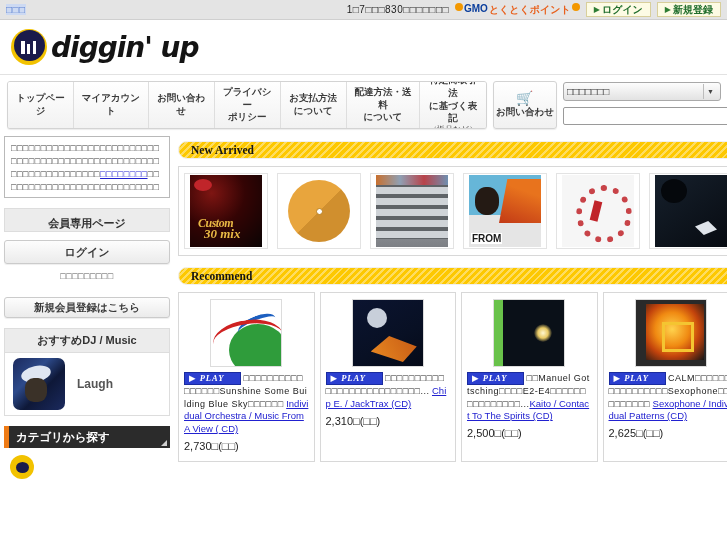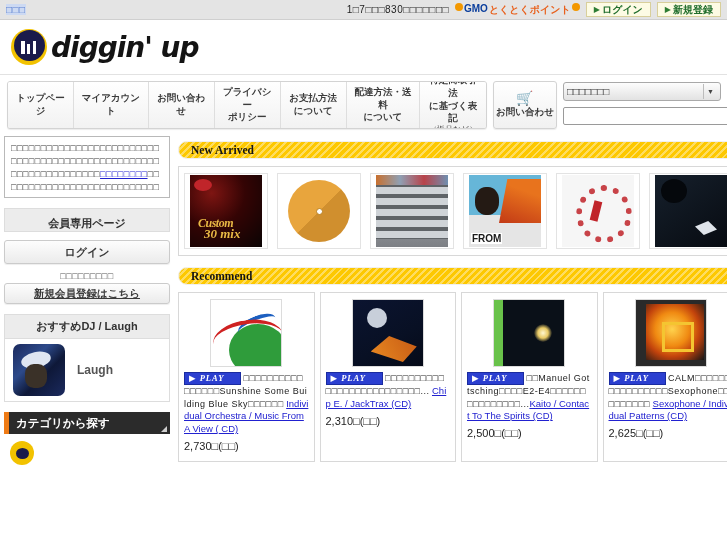--- a/index.html
+++ b/index.html
@@ -245,21 +245,21 @@
     font-size: 11px; font-weight: bold; color: #3a3a3a;
     box-shadow: 0 1px 1px rgba(0,0,0,.07);
     cursor: pointer;
   }
   .sub-caption {
     margin-top: 7px;
     text-align: center;
     font-size: 9px;
     color: #555;
   }
-  .btn-wide.sm { margin-top: 2px; height: 21px; font-size: 10.5px; text-decoration: underline; }
+  .btn-wide.sm { margin-top: 16px; height: 21px; font-size: 10.5px; }
 
   .dj-panel {
     margin-top: 10px;
     border: 1px solid #dddddd;
     background: #fff;
   }
   .dj-head {
     height: 24px;
     background: #ececec;
     border-bottom: 1px solid #dddddd;
@@ -664,21 +664,21 @@
     </div>
 
     <div class="sub-caption tofu">□□□□□□□□□</div>
 
     <div class="btn-wide sm">
       <span>新規会員登録はこちら</span>
     </div>
 
     <div class="dj-panel">
       <div class="dj-head">
-        <span>おすすめDJ / Laugh</span>
+        <span>おすすめDJ / Music</span>
       </div>
       <div class="dj-body">
         <div class="dj-thumb"></div>
         <div class="dj-name">Laugh</div>
       </div>
     </div>
 
     <div class="cat-bar">
       <span>カテゴリから探す</span>
       <span class="corner"></span>

